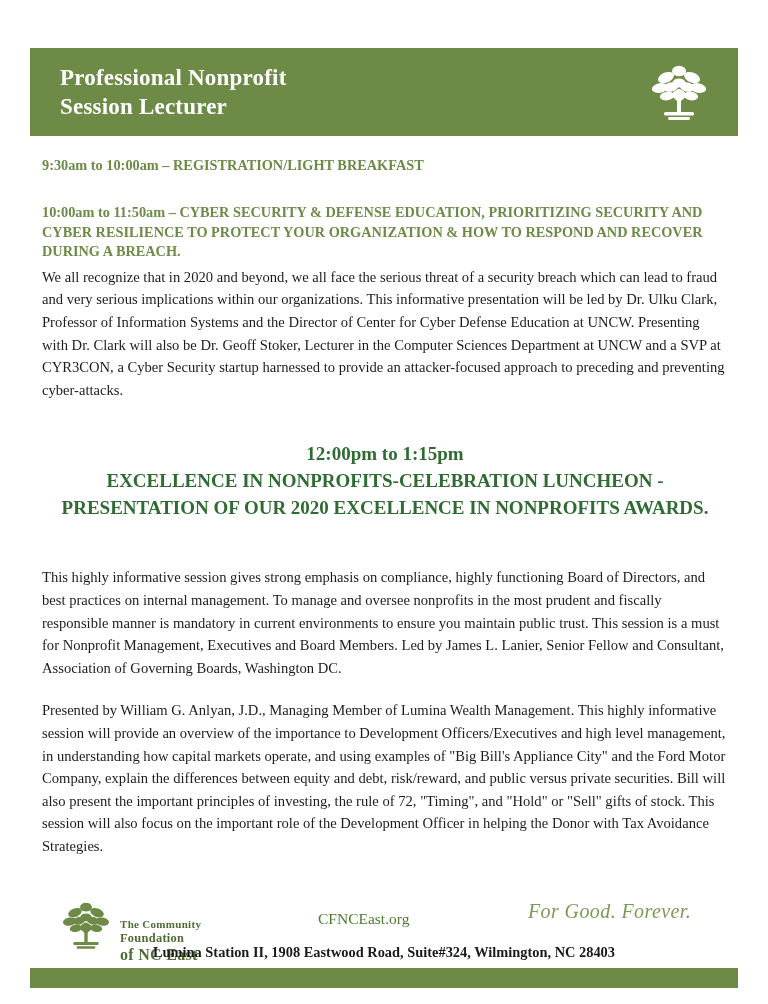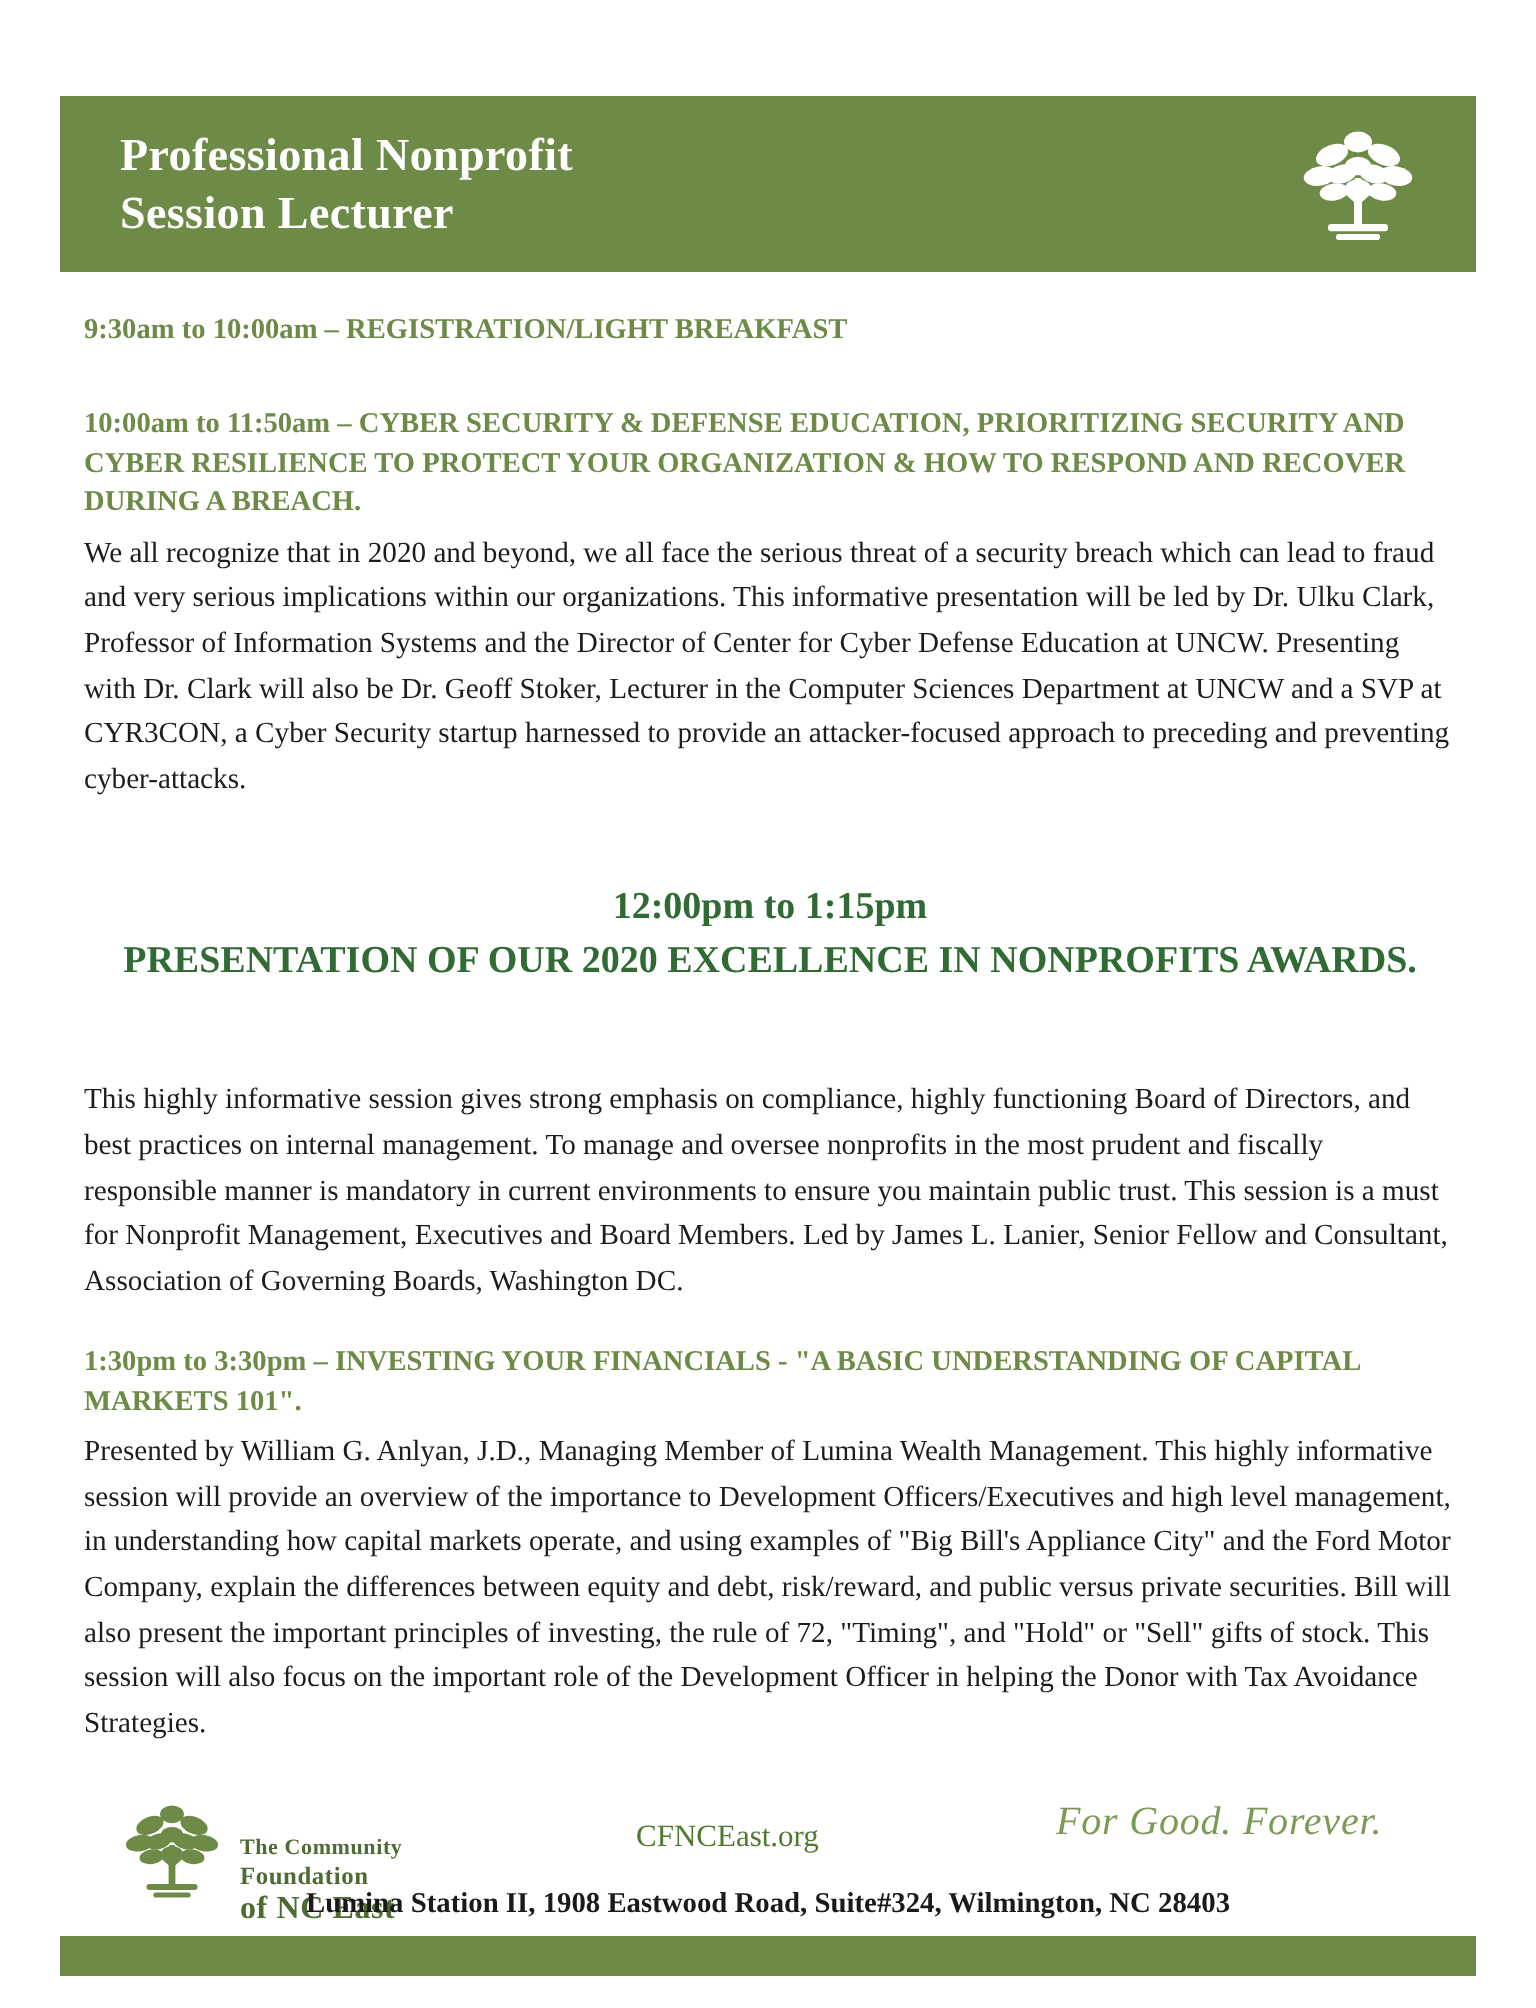--- a/index.html
+++ b/index.html
@@ -210,30 +210,30 @@
 
     <div class="block-gap-1"></div>
 
     <p class="sess-head small-gap">10:00am to 11:50am – CYBER SECURITY &amp; DEFENSE EDUCATION, PRIORITIZING SECURITY AND CYBER RESILIENCE TO PROTECT YOUR ORGANIZATION &amp; HOW TO RESPOND AND RECOVER DURING A BREACH.</p>
     <p class="sess-body">We all recognize that in 2020 and beyond, we all face the serious threat of a security breach which can lead to fraud and very serious implications within our organizations. This informative presentation will be led by Dr. Ulku Clark, Professor of Information Systems and the Director of Center for Cyber Defense Education at UNCW.  Presenting with Dr. Clark will also be Dr. Geoff Stoker, Lecturer in the Computer Sciences Department at UNCW and a SVP at CYR3CON, a Cyber Security startup harnessed to provide an attacker-focused approach to preceding and preventing cyber-attacks.</p>
 
     <div class="spacer-lunch-top"></div>
 
     <div class="lunch">
       <span class="time">12:00pm to 1:15pm</span>
+      <span class="title">EXCELLENCE IN NONPROFITS-CELEBRATION LUNCHEON -</span>
       <span class="title">PRESENTATION OF OUR 2020 EXCELLENCE IN NONPROFITS AWARDS.</span>
     </div>
 
     <div class="spacer-lunch-bottom"></div>
 
     <p class="sess-body">This highly informative session gives strong emphasis on compliance, highly functioning Board of Directors, and best practices on internal management.  To manage and oversee nonprofits in the most prudent and fiscally responsible manner is mandatory in current environments to ensure you maintain public trust.  This session is a must for Nonprofit Management, Executives and Board Members.  Led by James L. Lanier, Senior Fellow and Consultant, Association of Governing Boards, Washington DC.</p>
 
     <div class="spacer-between-sessions"></div>
 
-    <p class="sess-head small-gap">1:30pm to 3:30pm – INVESTING YOUR FINANCIALS - "A BASIC UNDERSTANDING OF CAPITAL MARKETS 101".</p>
     <p class="sess-body">Presented by William G. Anlyan, J.D., Managing Member of Lumina Wealth Management. This highly informative session will provide an overview of the importance to Development Officers/Executives and high level management, in understanding how capital markets operate, and using examples of "Big Bill's Appliance City" and the Ford Motor Company, explain the differences between equity and debt, risk/reward, and public versus private securities.  Bill will also present the important principles of investing, the rule of 72, "Timing", and "Hold" or "Sell" gifts of stock.  This session will also focus on the important role of the Development Officer in helping the Donor with Tax Avoidance Strategies.</p>
 
   </div>
 
   <div class="footer">
 
     <div class="footer-logo">
       <span class="tree-logo-green">
         <svg viewBox="0 0 66 66" width="56" height="56" aria-hidden="true">
           <g fill="#6d8a46">

